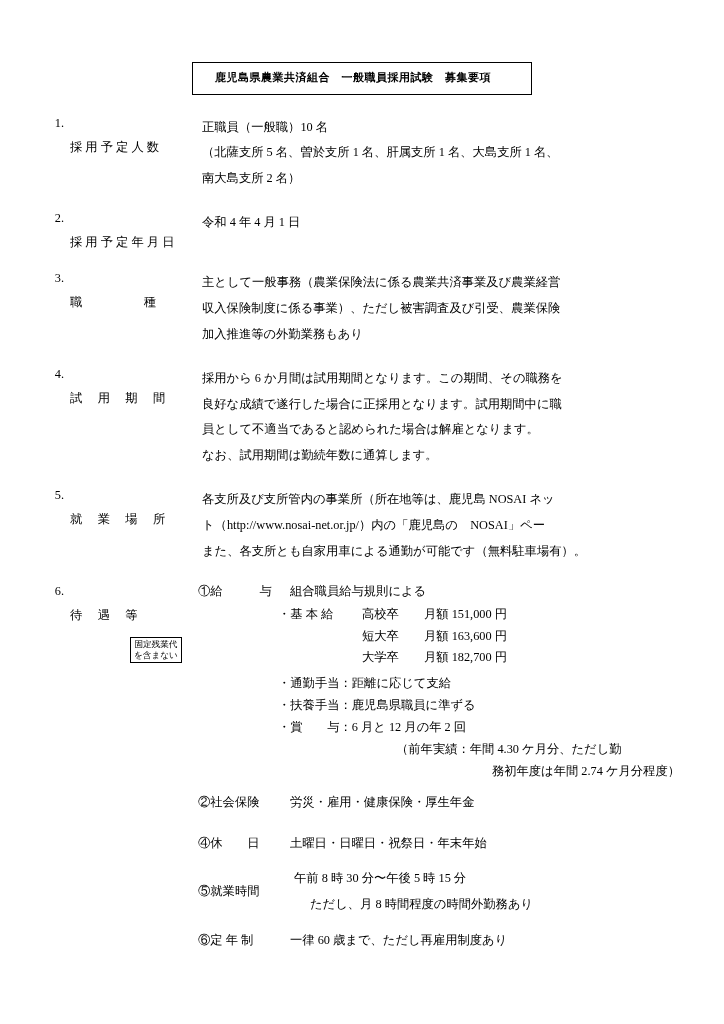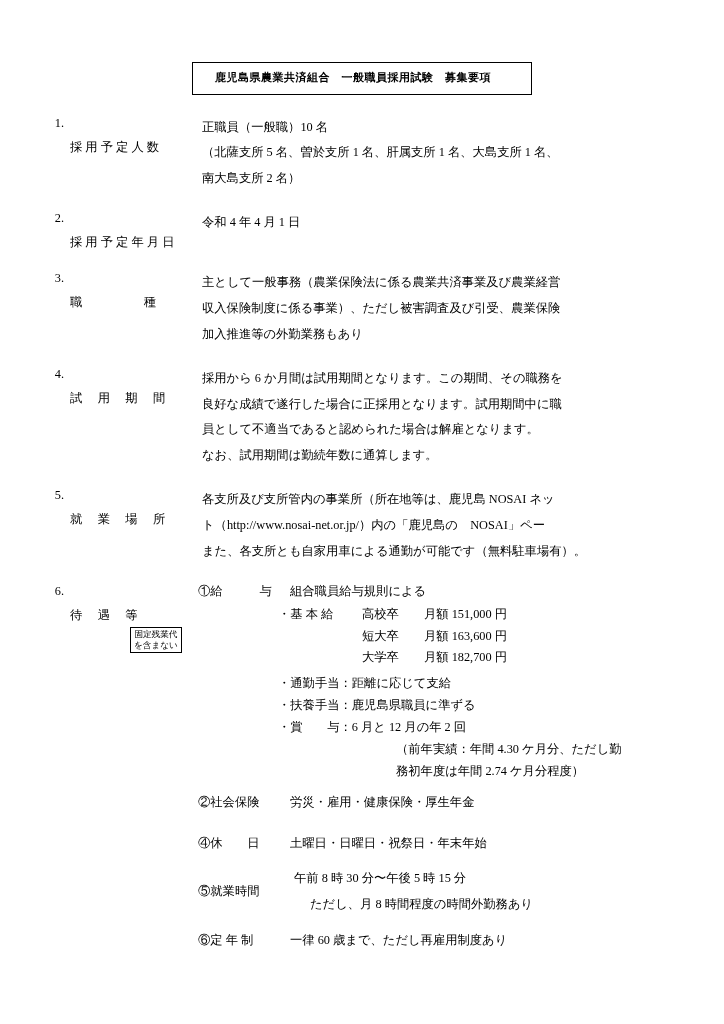--- a/index.html
+++ b/index.html
@@ -92,21 +92,21 @@
   }
   .salary-block {
     position: relative;
   }
   .kihon-lines div {
     white-space: nowrap;
   }
   .note-box {
     position: absolute;
     left: -68px;
-    top: 23px;
+    top: 33px;
     border: 1px solid #000;
     font-size: 8.6px;
     line-height: 1.28;
     padding: 1px 3px;
     text-align: center;
     white-space: nowrap;
   }
   .gap-sm { height: 9px; }
   .gap-xs { height: 4px; }
 </style>
@@ -200,21 +200,21 @@
             <span style="width:62px;display:inline-block;">大学卒</span>
             <span>月額 182,700 円</span>
           </div>
         </div>
 
         <div class="gap-xs"></div>
         <div>・通勤手当：距離に応じて支給</div>
         <div>・扶養手当：鹿児島県職員に準ずる</div>
         <div>・賞　　与：6 月と 12 月の年 2 回</div>
         <div style="padding-left:118px;">（前年実績：年間 4.30 ケ月分、ただし勤</div>
-        <div style="padding-left:118px;">務初年度は年間 2.74 ケ月分程度）</div>
+        <div style="padding-left:118px;text-align:right;">務初年度は年間 2.74 ケ月分程度）</div>
       </div>
 
       <div class="gap-sm"></div>
 
       <div class="sub-row">
         <div class="sub-label-wide">②社会保険</div>
         <div class="sub-body">労災・雇用・健康保険・厚生年金</div>
       </div>
 
       <div class="gap-sm"></div>

